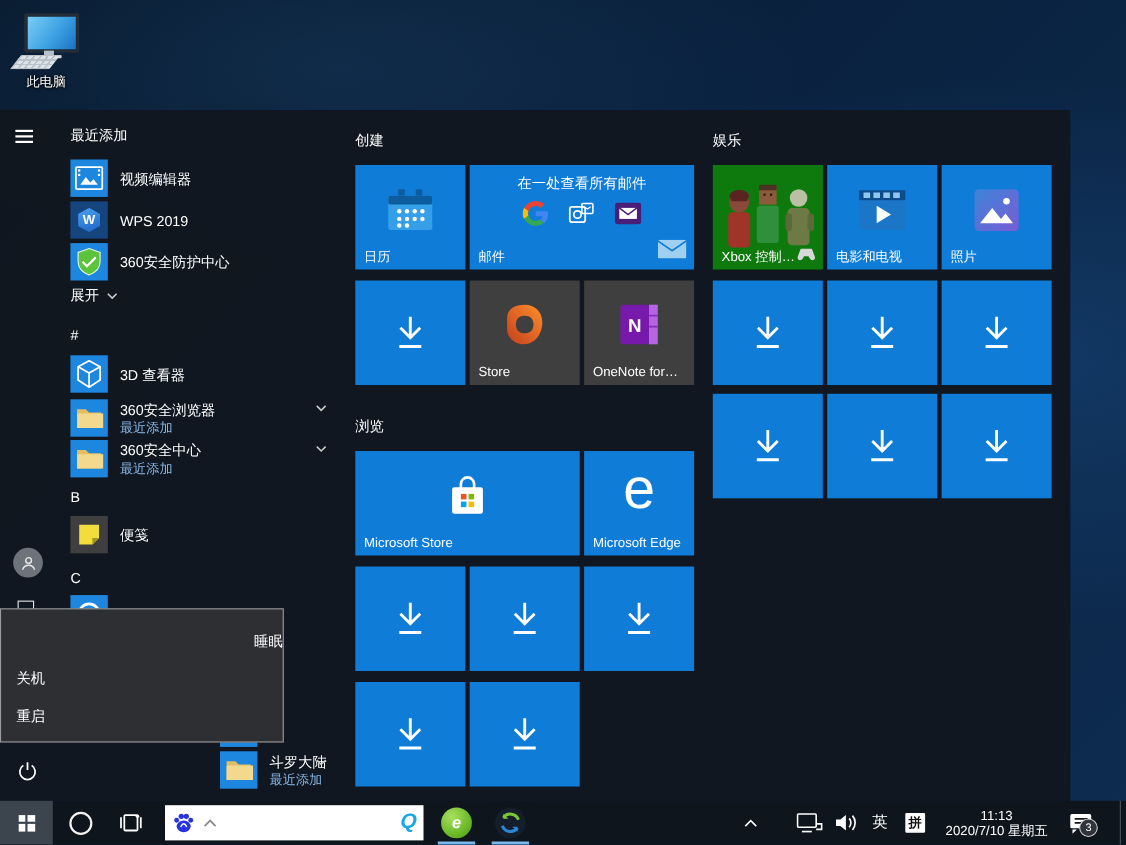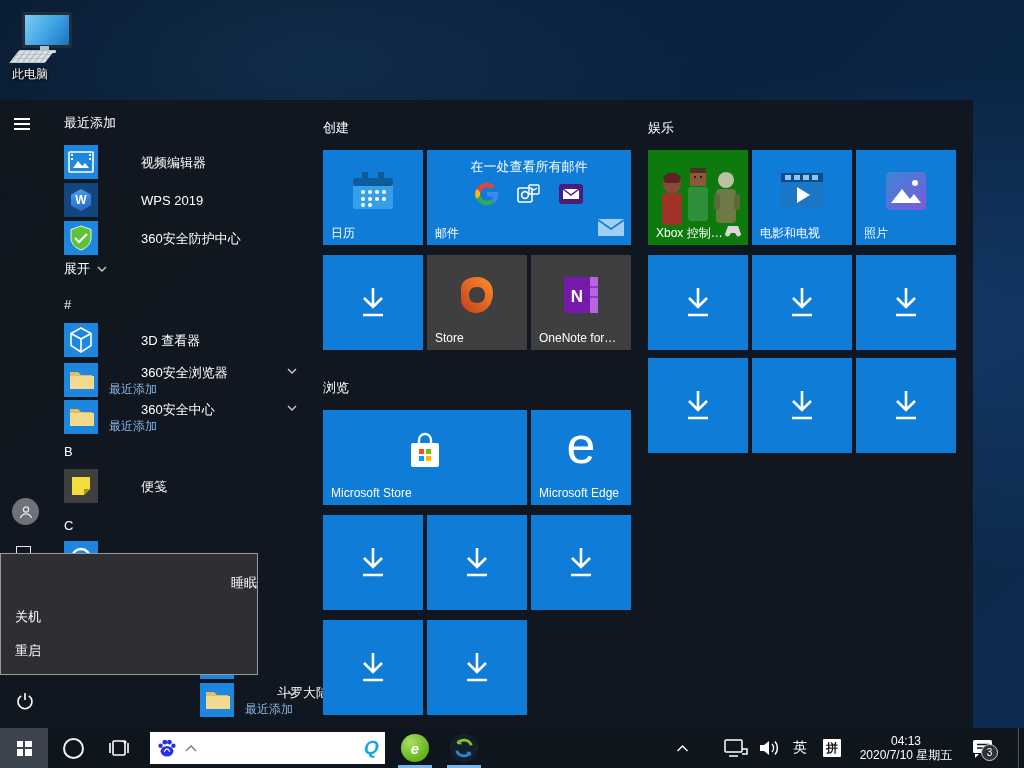--- a/index.html
+++ b/index.html
@@ -11,34 +11,34 @@
       radial-gradient(800px 380px at 15% 95%, rgba(20,60,100,.45) 0%, rgba(20,60,100,0) 60%),
       linear-gradient(135deg,#081a2e 0%,#0a2240 45%,#0d2c50 100%);}
   .abs{position:absolute;}
   
   .pc-icon{left:12px;top:10px;width:60px;height:72px;cursor:default;}
   .monitor{position:absolute;left:10px;top:2px;width:44px;height:30px;background:linear-gradient(125deg,#7ccdf4 0%,#3da2e4 55%,#1b72c0 100%);border:3px solid #232d38;border-radius:2px;}
   .monitor-stand{position:absolute;left:28px;top:36px;width:9px;height:5px;background:#b8c0c8;}
   .monitor-base{position:absolute;left:22px;top:40px;width:22px;height:3px;background:#cfd6dd;border-radius:1px;}
   .keyboard{position:absolute;left:2px;top:40px;width:36px;height:13px;background:#dde2e6;transform:skewX(-38deg);border-radius:1px;
     background-image:repeating-linear-gradient(90deg,#b9c1c9 0 2px,transparent 2px 6px),repeating-linear-gradient(0deg,#b9c1c9 0 1px,transparent 1px 4px);}
-  .pc-label{position:absolute;left:0;top:56px;width:60px;font-size:12px;color:#fff;text-shadow:0 1px 2px #000,0 0 3px #000;}
+  .pc-label{position:absolute;left:0;top:56px;width:60px;text-align:center;font-size:12px;color:#fff;text-shadow:0 1px 2px #000,0 0 3px #000;}
   
   .start-menu{left:0;top:100px;width:973px;height:628px;background:rgba(17,23,31,.97);z-index:2;}
   .rail-btn{position:absolute;left:14px;width:22px;height:22px;}
   .hamburger span{display:block;width:16px;height:2px;background:#fff;margin:0 0 3px 0;}
   .avatar-circle{position:absolute;left:12px;top:398px;width:27px;height:27px;border-radius:50%;background:#6e737b;display:flex;align-items:center;justify-content:center;}
   .doc-sliver{position:absolute;left:16px;top:446px;width:13px;height:8px;border:1px solid #e8e8e8;background:transparent;}
   
   .list-header{position:absolute;left:64px;font-size:13px;color:#fff;}
   .app-row{position:absolute;left:64px;display:flex;align-items:center;gap:11px;width:225px;cursor:default;}
   .app-ic{width:34px;height:34px;flex:0 0 34px;background:#1d87e0;display:flex;align-items:center;justify-content:center;position:relative;overflow:hidden;}
   .app-ic.dark{background:#3f3f3f;}
   .app-ic.navy{background:#15457e;}
-  .app-label{font-size:13px;color:#fff;line-height:15px;margin-left:32px;}
+  .app-label{font-size:13px;color:#fff;line-height:15px;}
   .app-sub{font-size:12px;color:#8ab8e6;line-height:14px;margin-top:2px;}
   .chev{position:absolute;width:10px;height:10px;}
   .chev svg{display:block;}
   .expand-row{position:absolute;left:64px;display:flex;align-items:center;gap:7px;font-size:13px;color:#fff;}
   
   .grp-header{position:absolute;font-size:13px;color:#fff;}
   .tile{position:absolute;width:100px;height:95px;background:#0f7cd7;cursor:pointer;}
   .tile.wide{width:204px;}
   .tile.dark{background:#3f3f3f;}
   .tile.green{background:#0e7a0e;overflow:hidden;}
@@ -574,21 +574,21 @@
           <path d="M17 2.5a10 10 0 0 1 0 13" fill="none" stroke="#fff" stroke-width="1.5"></path>
         </svg>
     </div>
     <div class="tray-item" style="left:789px;width:22px;">
         <span class="lang-txt">英</span>
       </div>
     <div class="tray-item" style="left:821px;width:22px;">
         <div class="ime-box">拼</div>
       </div>
     <div class="tray-item clock" style="left:850px;width:112px;">
-      <div>04:13</div>
+      <div>11:13</div>
       <div>2020/7/10 星期五</div>
     </div>
     <div class="tray-item" style="left:968px;width:30px;">
       <svg width="22" height="20" viewBox="0 0 22 20">
         <rect x="1" y="2" width="19" height="13" rx="1.5" fill="#fff"></rect>
         <path d="M3 16v4l4-4z" fill="#fff"></path>
         <path d="M5 6.5h12M5 10h8" stroke="#10161d" stroke-width="1.6"></path>
       </svg>
       <div class="badge">3</div>
     </div>

